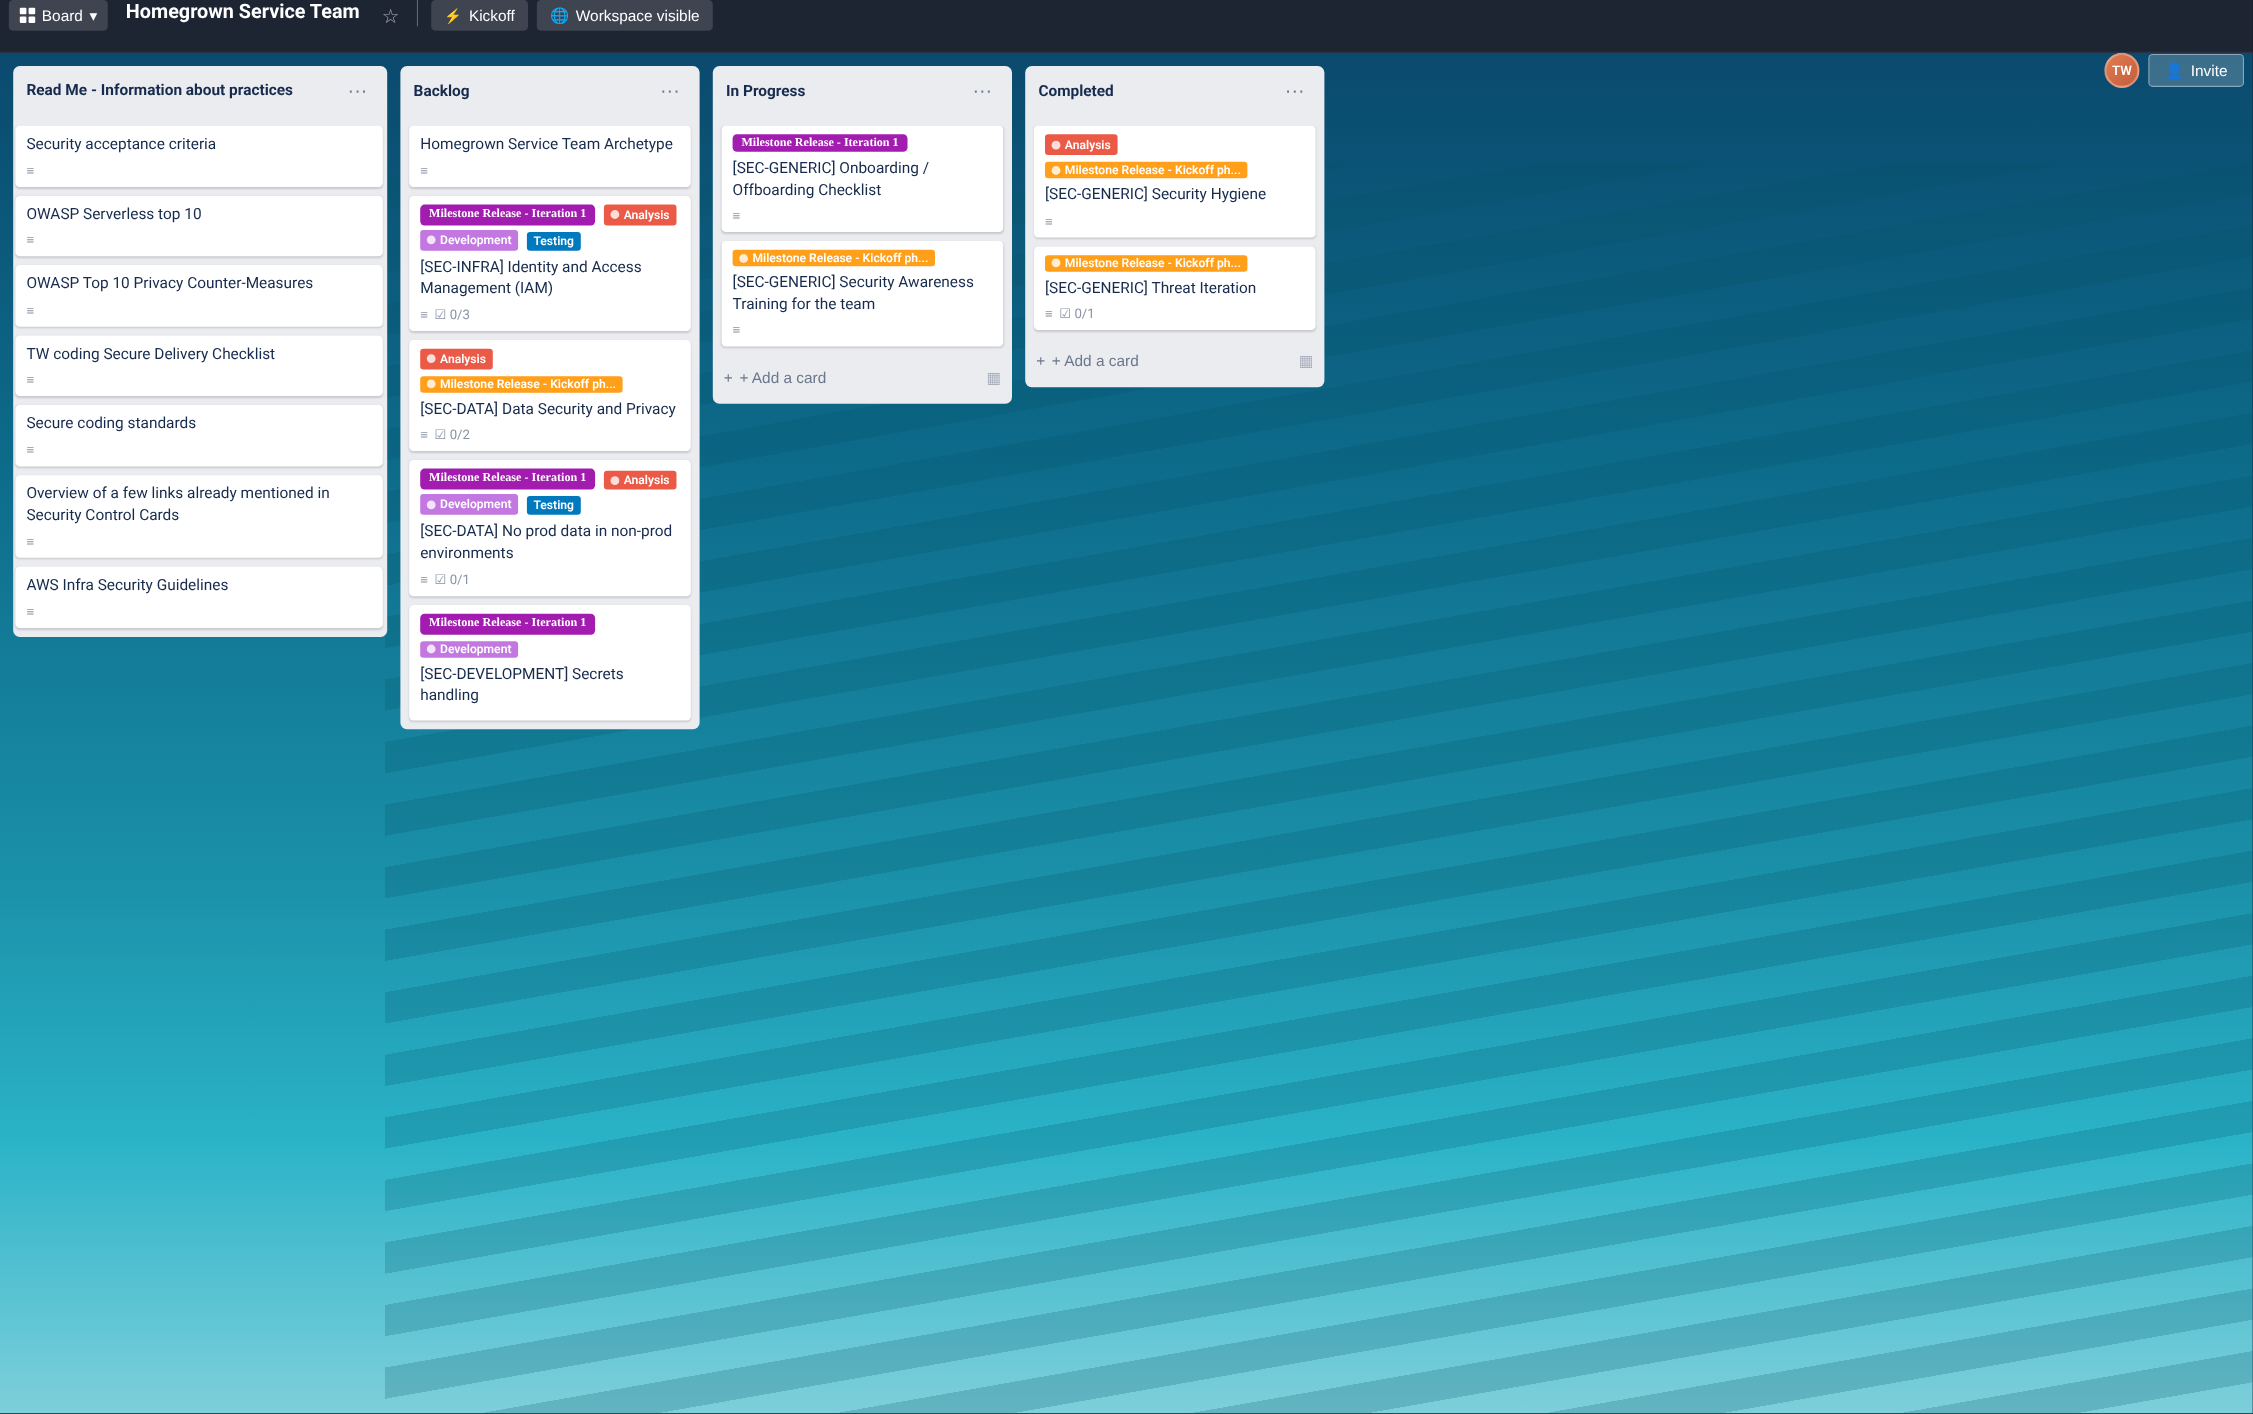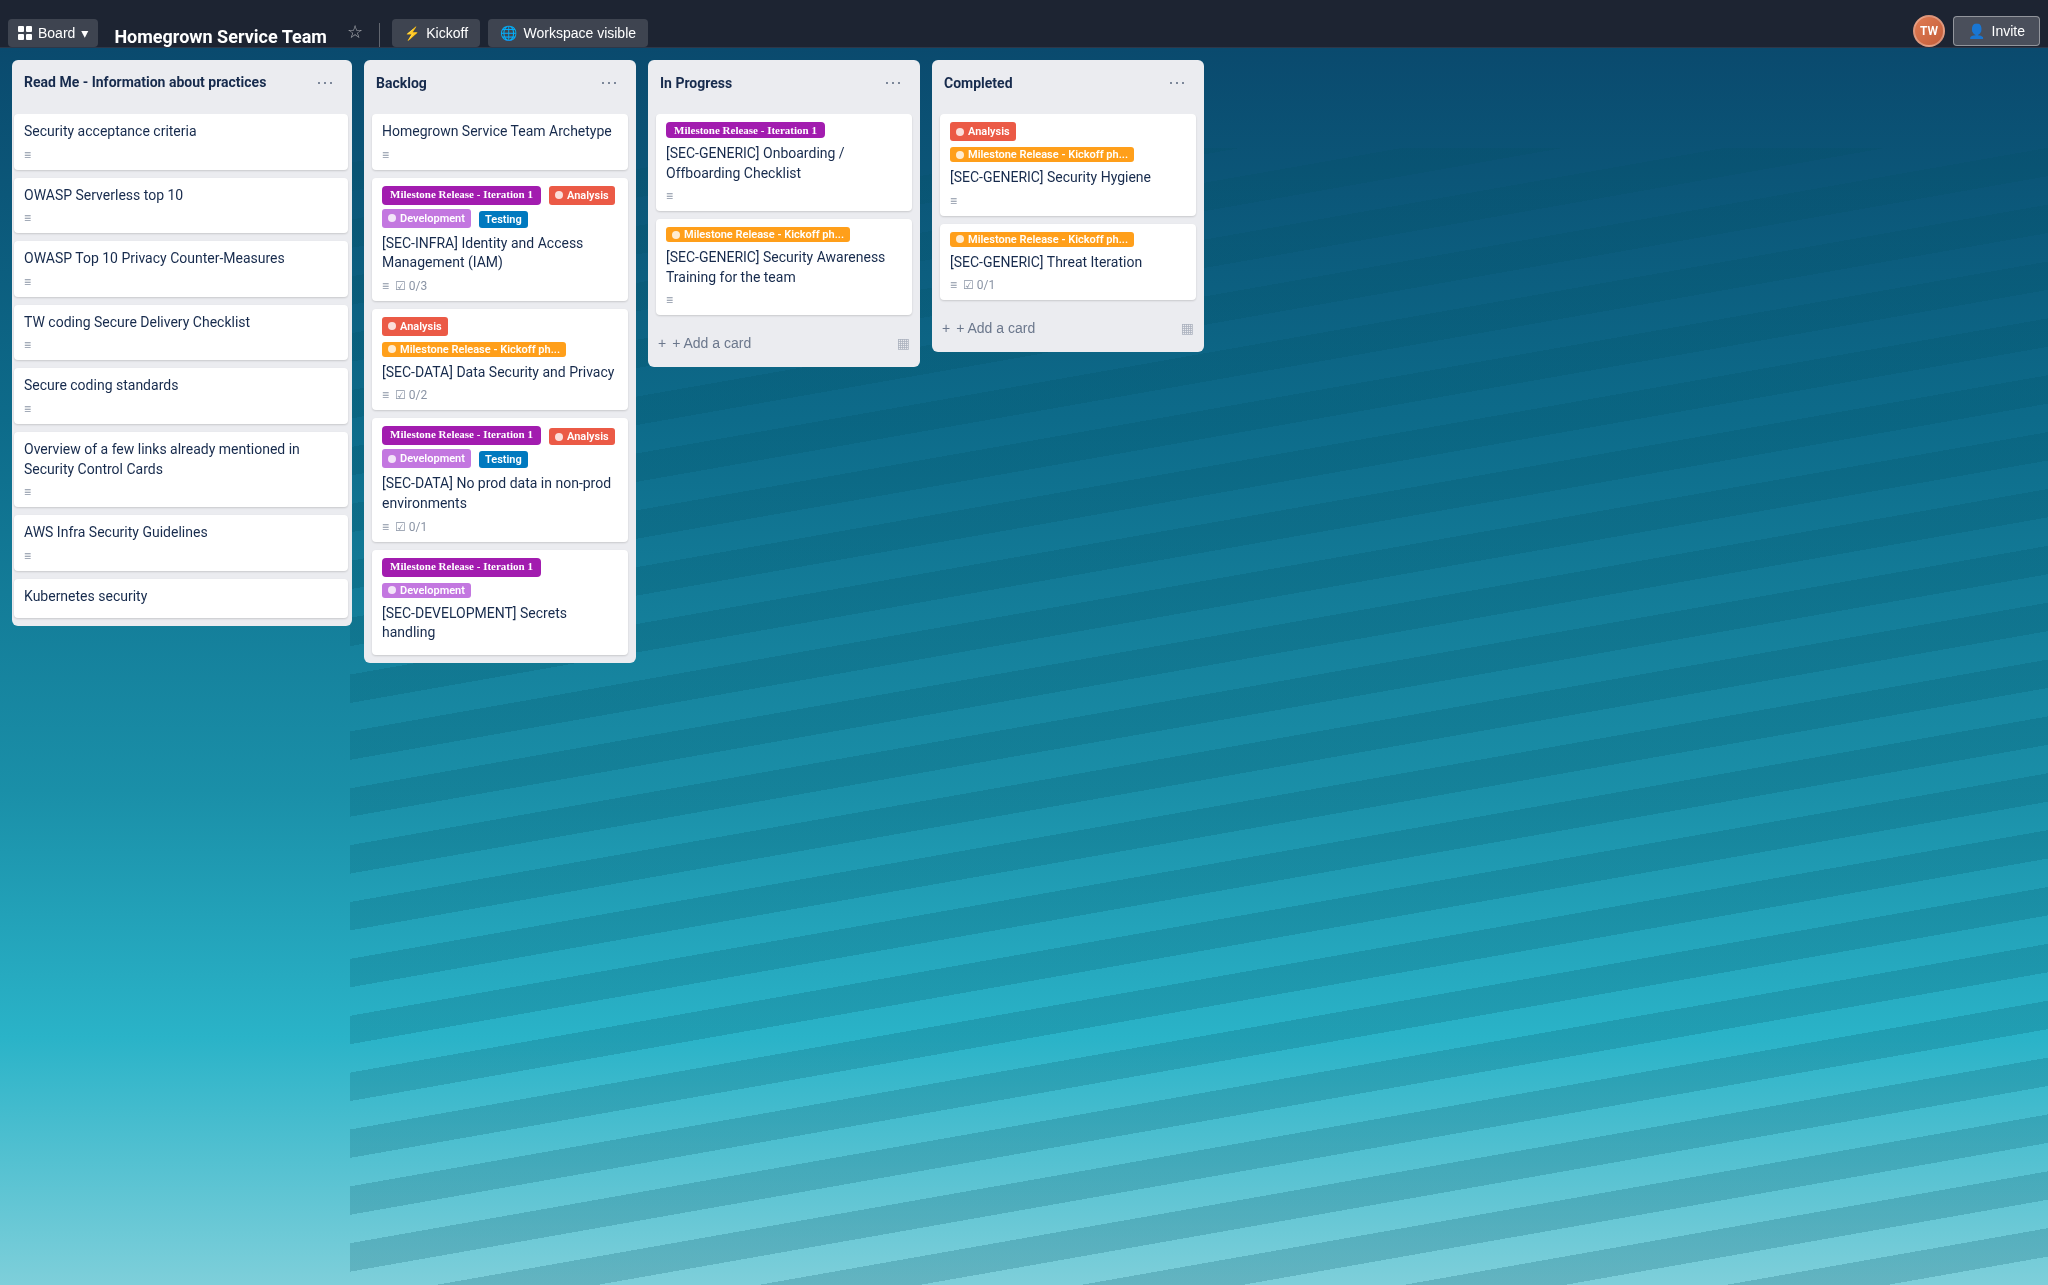--- a/index.html
+++ b/index.html
@@ -9,21 +9,21 @@
       overflow: hidden;
       height: 100vh;
       width: 100vw;
     }
 
     
     .header {
       background: #1d2432;
       height: 48px;
       display: flex;
-      align-items: flex-end;
+      align-items: flex-start;
       padding: 0 8px;
       gap: 8px;
       border-bottom: 1px solid #2d3748;
       position: relative;
       z-index: 10;
     }
 
     .board-btn {
       display: flex;
       align-items: center;
@@ -414,23 +414,20 @@
           </div>
         </div>
 
         <div class="card">
           <div class="card-title">AWS Infra Security Guidelines</div>
           <div class="card-meta">
             <span class="card-icon">≡</span>
           </div>
         </div>
 
-        <div class="card">
-          <div class="card-title">Kubernetes security</div>
-        </div>
 
       </div>
     </div>
 
     <div class="column">
       <div class="column-header">
         <span>Backlog</span>
         <button class="column-menu-btn">···</button>
       </div>
       <div class="column-body">

